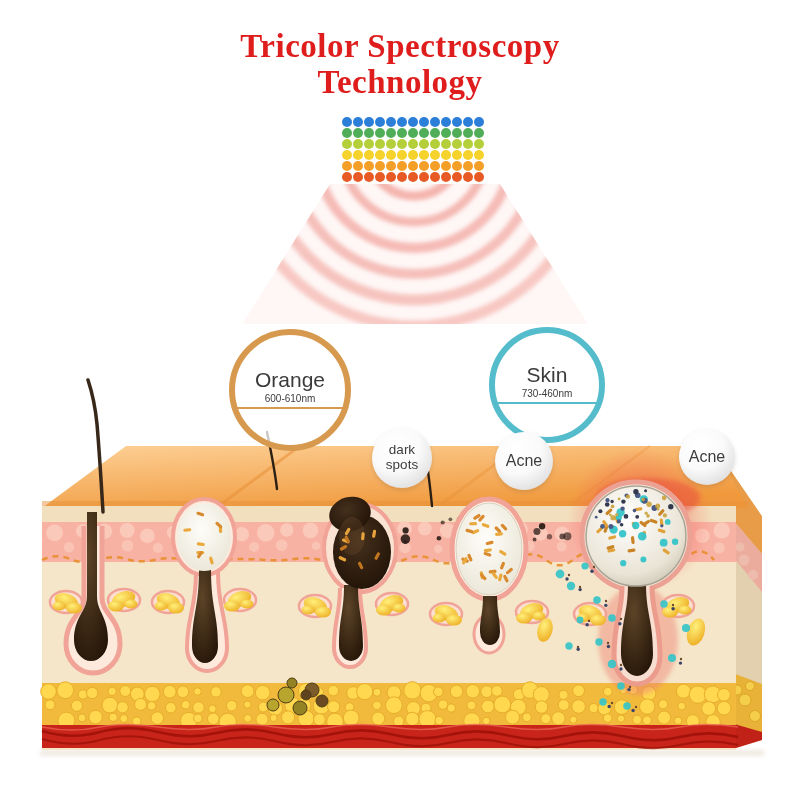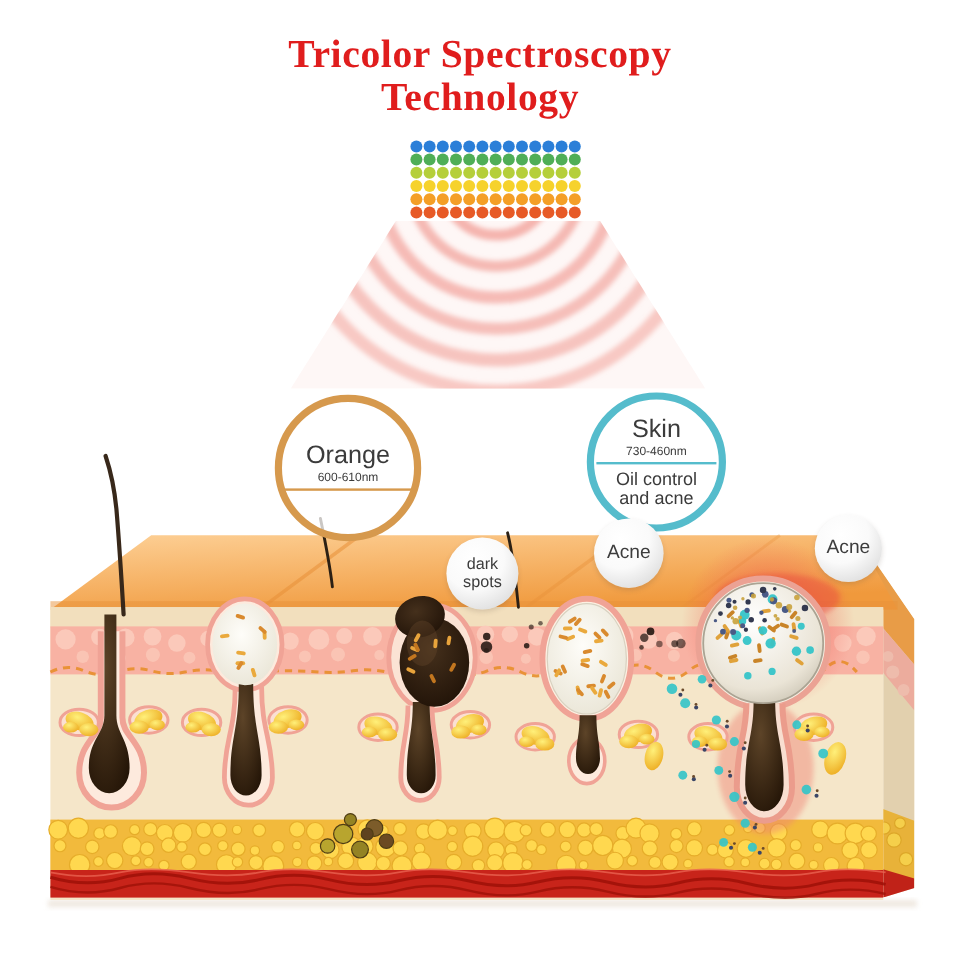--- a/index.html
+++ b/index.html
@@ -691,19 +691,18 @@
 
   <div class="wl-circle" style="left: 229px; top: 329px; width: 110px; height: 110px; border-color: rgb(214, 153, 77);">
     <div class="wl-name">Orange</div>
     <div class="wl-range">600-610nm</div>
     <div class="wl-divider" style="background: rgb(214, 153, 77);"></div>
   </div>
   <div class="wl-circle" style="left: 489px; top: 327px; width: 104px; height: 104px; border-color: rgb(85, 188, 204);">
     <div class="wl-name">Skin</div>
     <div class="wl-range">730-460nm</div>
     <div class="wl-divider" style="background: rgb(85, 188, 204);"></div>
-    <div class="wl-effect">Oil control and acne</div>
   </div>
 
-  <div class="bubble" style="left:372px;top:448px;width:60px;height:60px;">dark spots</div>
+  <div class="bubble" style="left:372px;top:428px;width:60px;height:60px;">dark spots</div>
   <div class="bubble small" style="left:495px;top:432px;width:58px;height:58px;">Acne</div>
   <div class="bubble small" style="left:679px;top:429px;width:56px;height:56px;">Acne</div>
 </div>
 
 </body></html>

